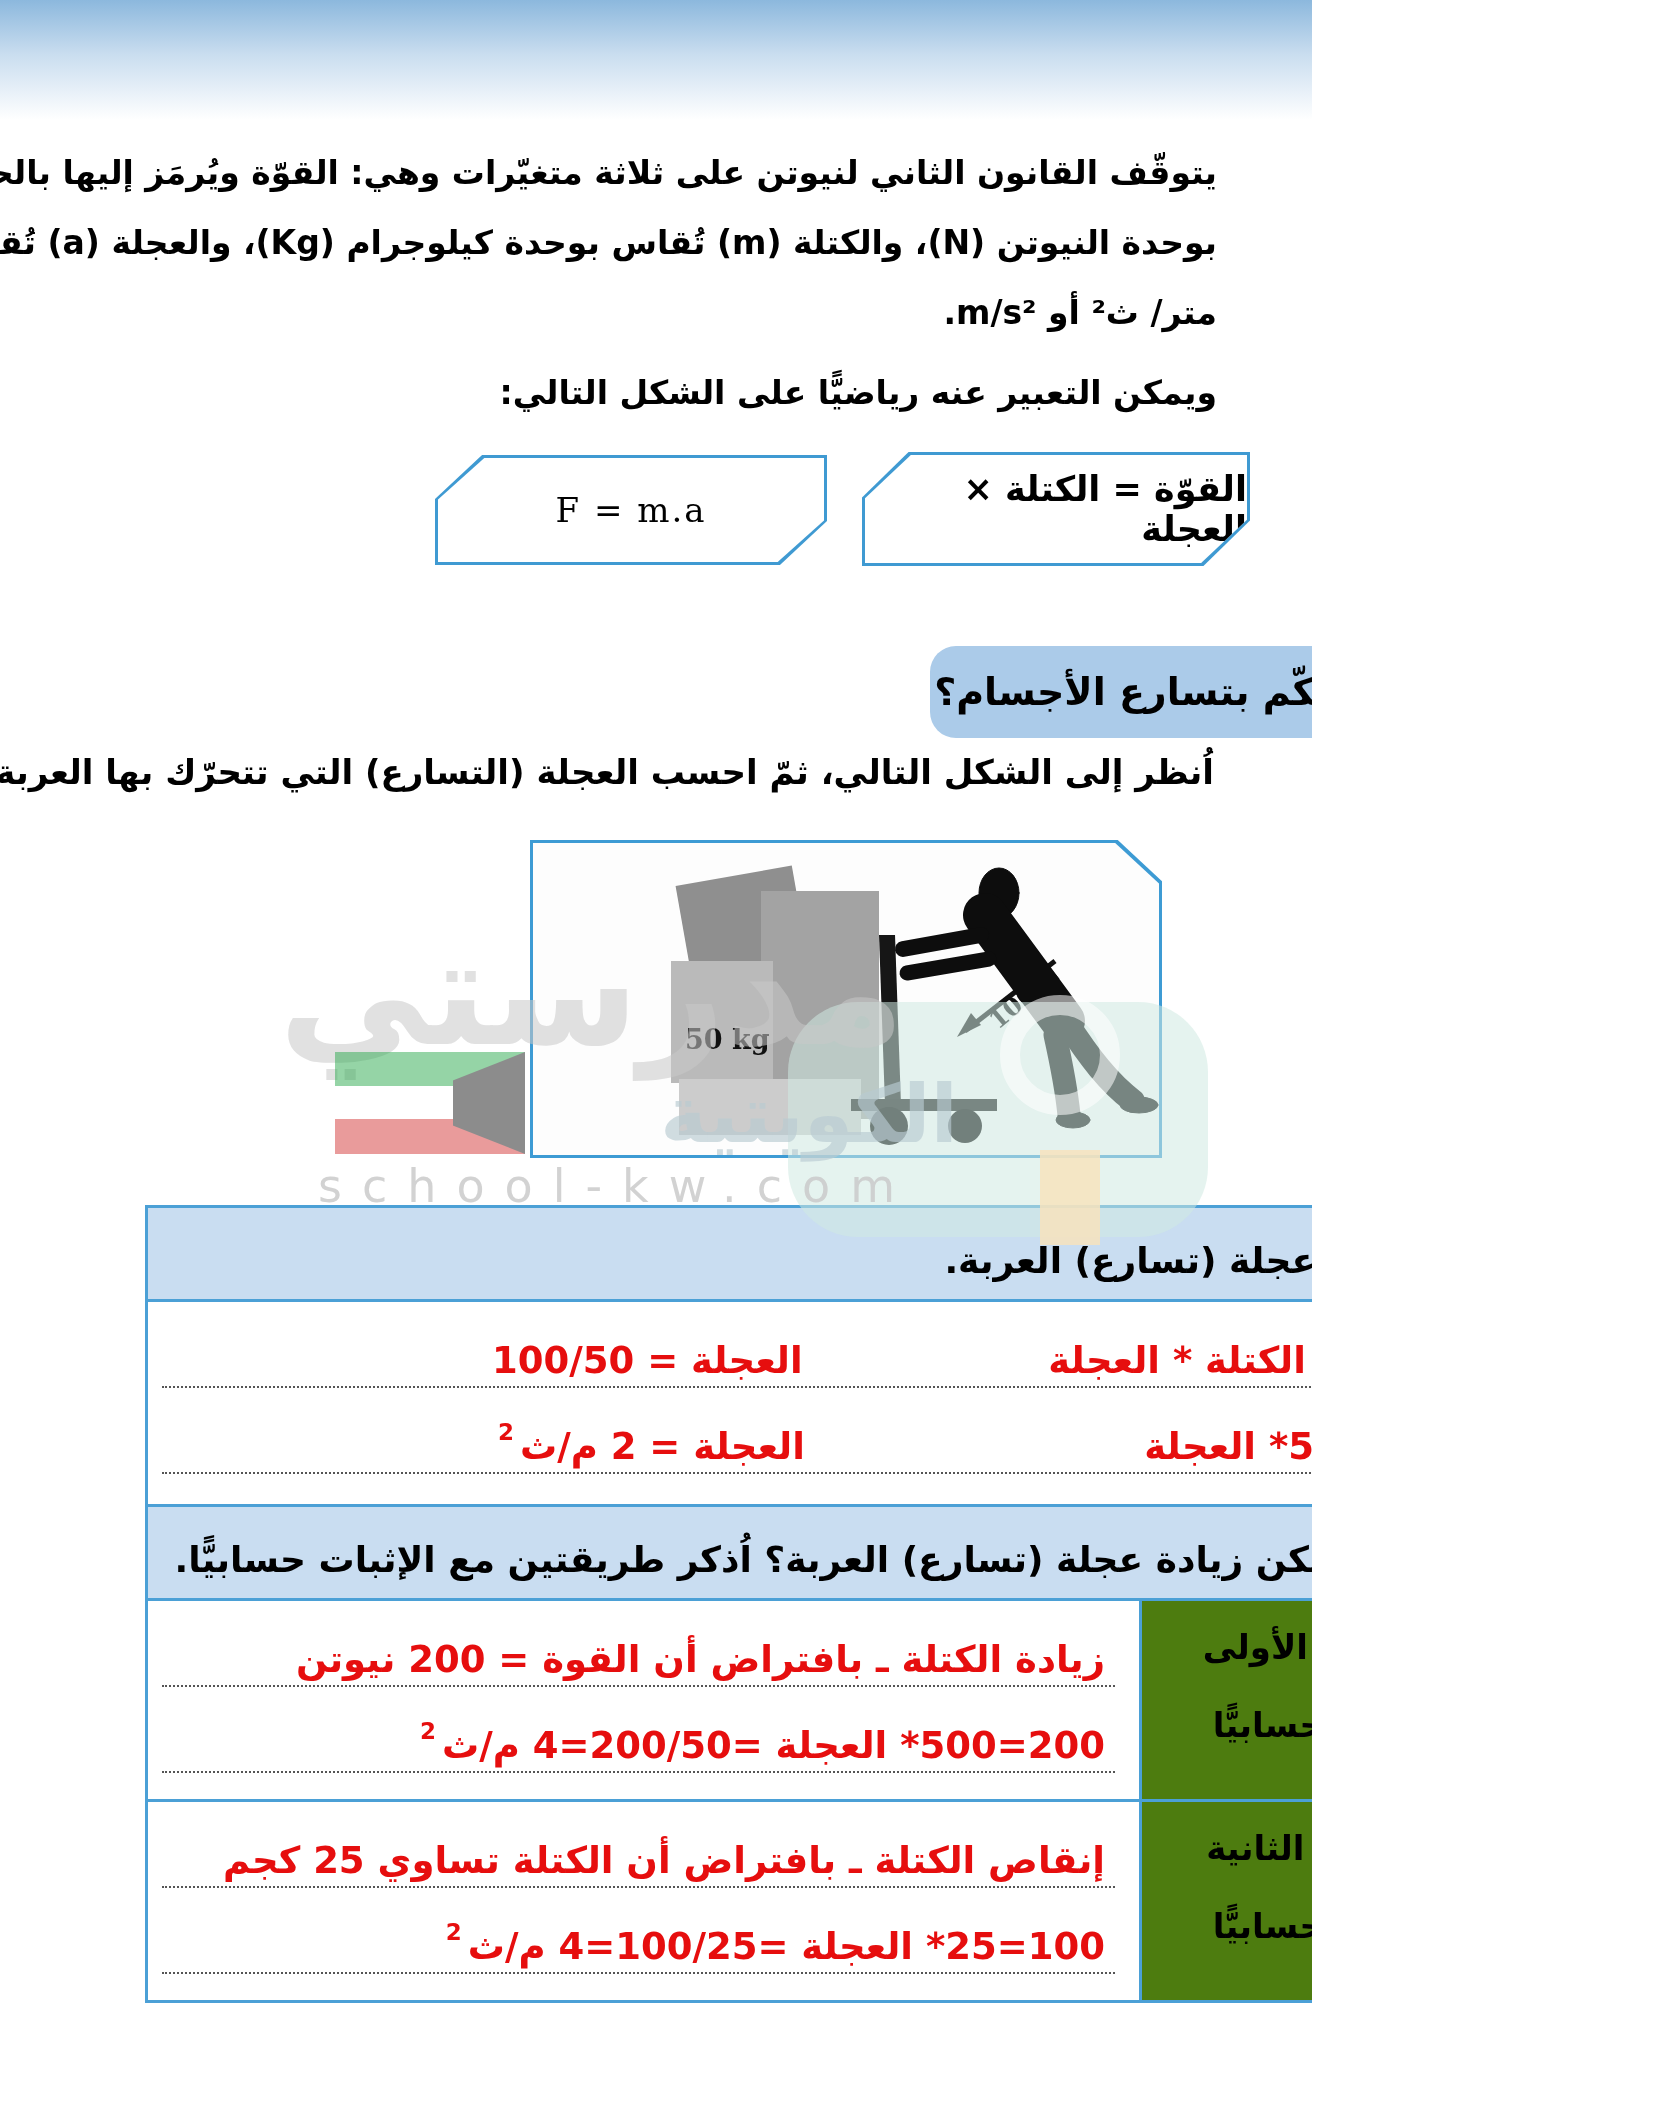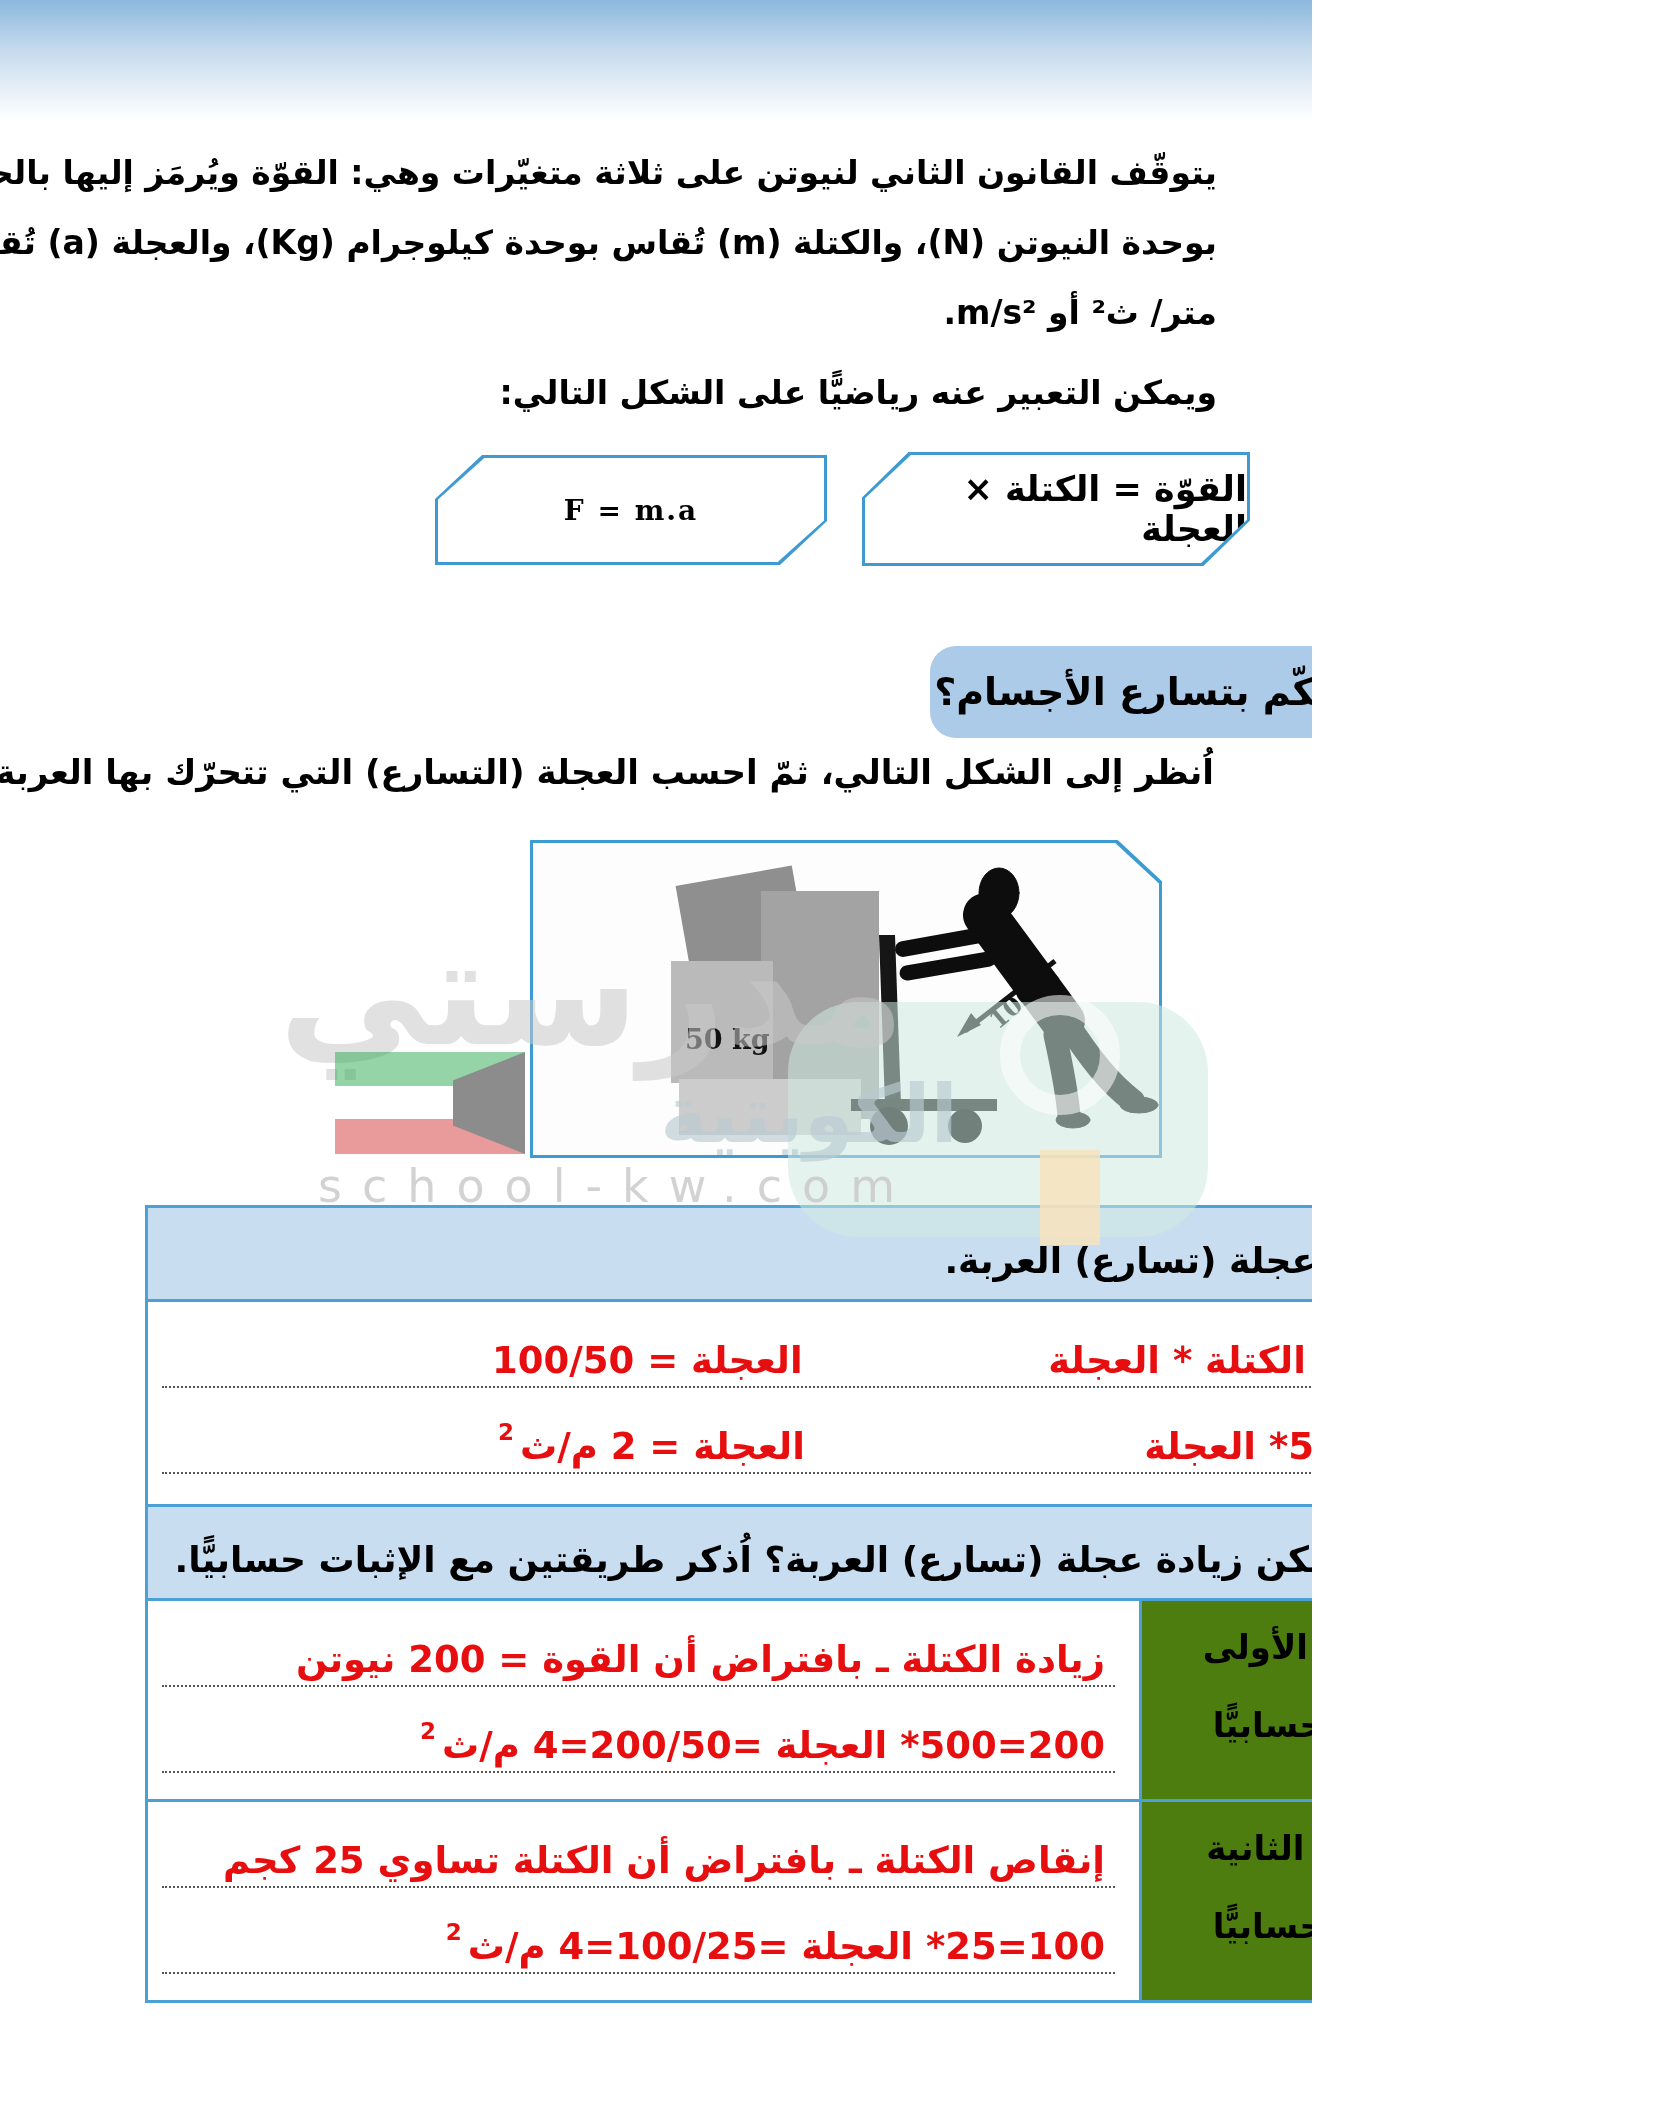--- a/index.html
+++ b/index.html
@@ -17,21 +17,21 @@
   .iline { line-height:70px; white-space:nowrap; }
   .iline-last { margin-top:10px; }
 
   
   .fxbox { position:absolute; clip-path:polygon(12% 0, 100% 0, 100% 60%, 88% 100%, 0 100%, 0 40%);
     background:#3f9ad2; }
   .fxinner { position:absolute; inset:3px;
     clip-path:polygon(12% 0, 100% 0, 100% 60%, 88% 100%, 0 100%, 0 40%);
     background:#fff; display:flex; align-items:center; justify-content:center; }
   .fx-latin { left:435px; top:455px; width:392px; height:110px; }
-  .fx-latin .fxinner span { font-family:"DejaVu Serif", serif; font-weight:bold; font-size:28px; letter-spacing:2px; }
+  .fx-latin .fxinner span { font-family:"DejaVu Serif", serif; font-weight:normal; font-size:34px; letter-spacing:2px; }
   .fx-ar { left:862px; top:452px; width:388px; height:114px; }
   .fx-ar .fxinner span { font-weight:bold; font-size:35px; direction:rtl; }
 
   
   .sec-pill { position:absolute; left:930px; top:646px; width:632px; height:92px;
     background:#abcbe9; border-radius:26px; display:flex; align-items:center;
     justify-content:center; padding-left:40px; padding-right:130px; }
   .sec-pill span { font-weight:bold; font-size:38px; direction:rtl; white-space:nowrap; }
   .sec-badge { position:absolute; left:1438px; top:614px; width:132px; height:132px;
     border-radius:50%; border:3px solid #9cc3de;

